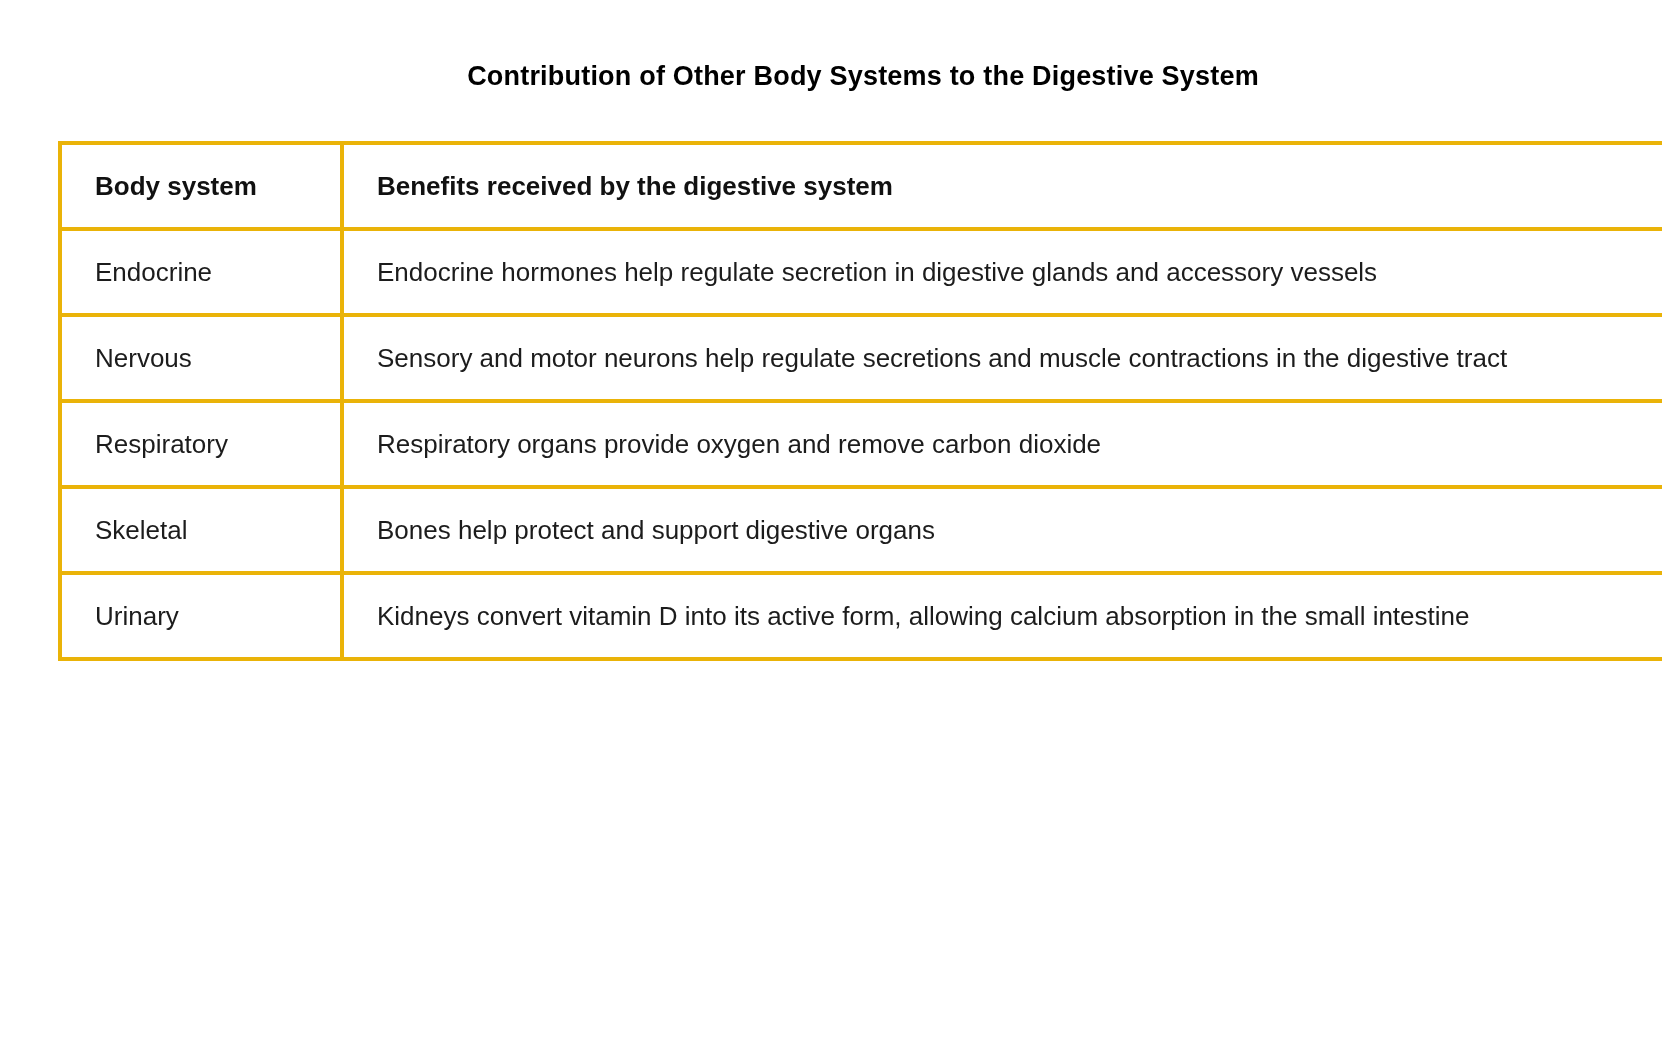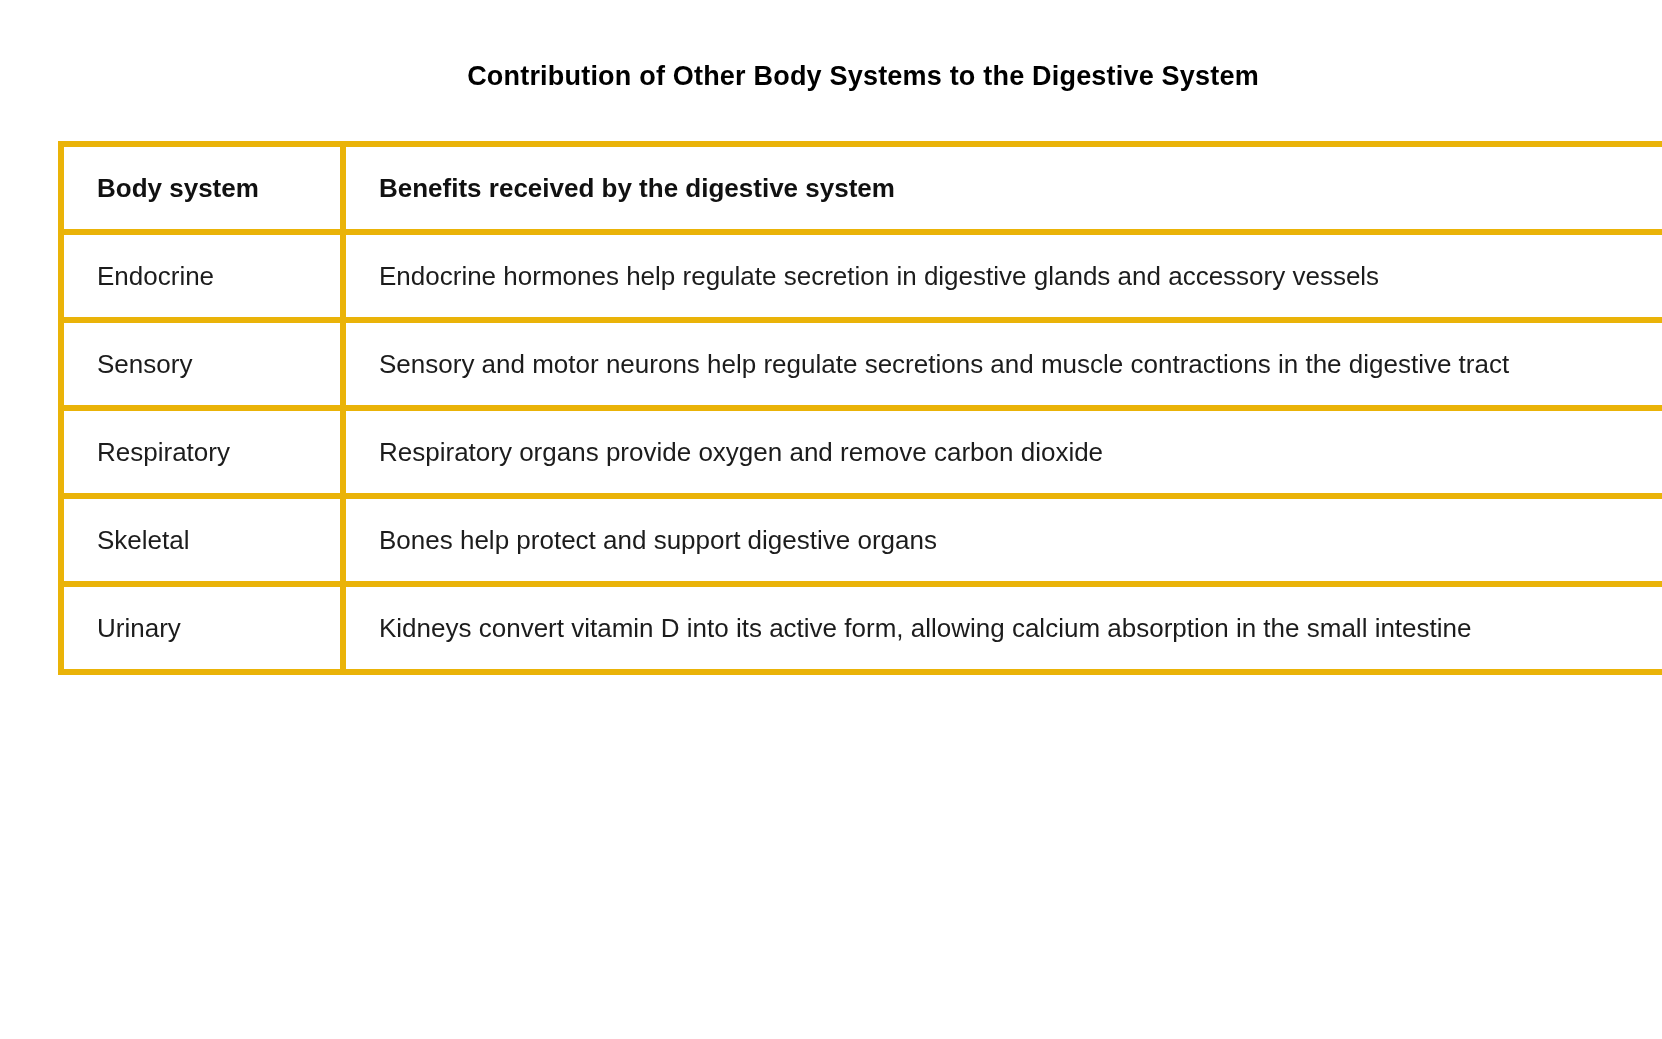--- a/index.html
+++ b/index.html
@@ -32,21 +32,21 @@
     margin-left: 10px;
     margin-top: 32px;
     background: #ffffff;
     border-top: 3px solid #d8d8d8;
     border-bottom: 4px solid #d8d8d8;
     border-left: 2px solid #d8d8d8;
     border-right: 2px solid #d8d8d8;
   }
   table.body-systems th,
   table.body-systems td {
-    border: 6px solid #eab308;
+    border: 4px solid #eab308;
     font-size: 26px;
     line-height: 44px;
     padding: 19px 32px 19px 33px;
     text-align: left;
     vertical-align: middle;
     background: #ffffff;
   }
   table.body-systems th {
     font-weight: bold;
     color: #111111;
@@ -75,21 +75,21 @@
 
     <tr>
       <td>Endocrine</td>
       <td>Endocrine hormones help regulate secretion in digestive glands and accessory vessels</td>
     </tr>
 
 
 
 
     <tr>
-      <td>Sensory</td>
+      <td>Nervous</td>
       <td>Sensory and motor neurons help regulate secretions and muscle contractions in the digestive tract</td>
     </tr>
 
     <tr>
       <td>Respiratory</td>
       <td>Respiratory organs provide oxygen and remove carbon dioxide</td>
     </tr>
 
     <tr>
       <td>Skeletal</td>

